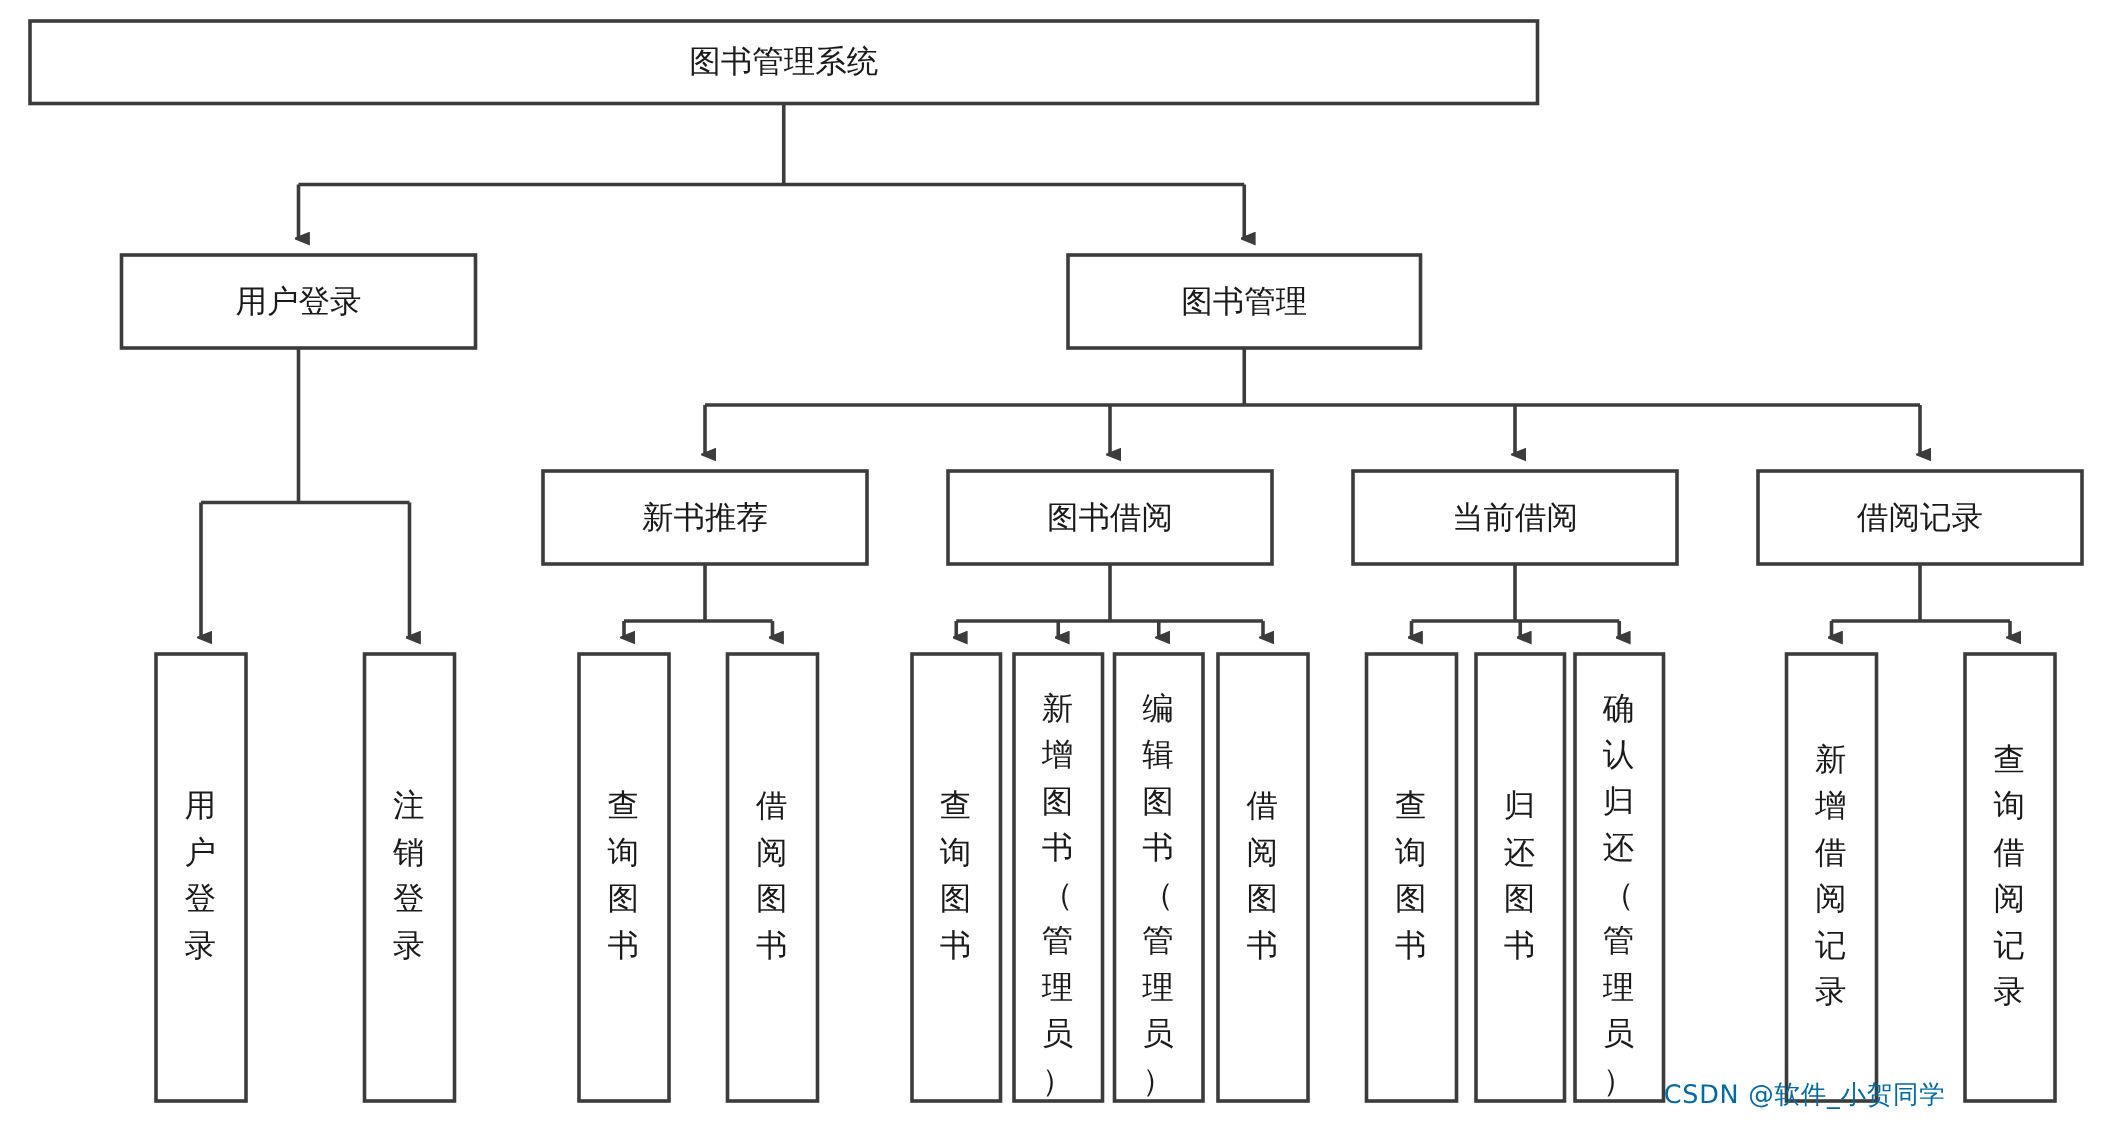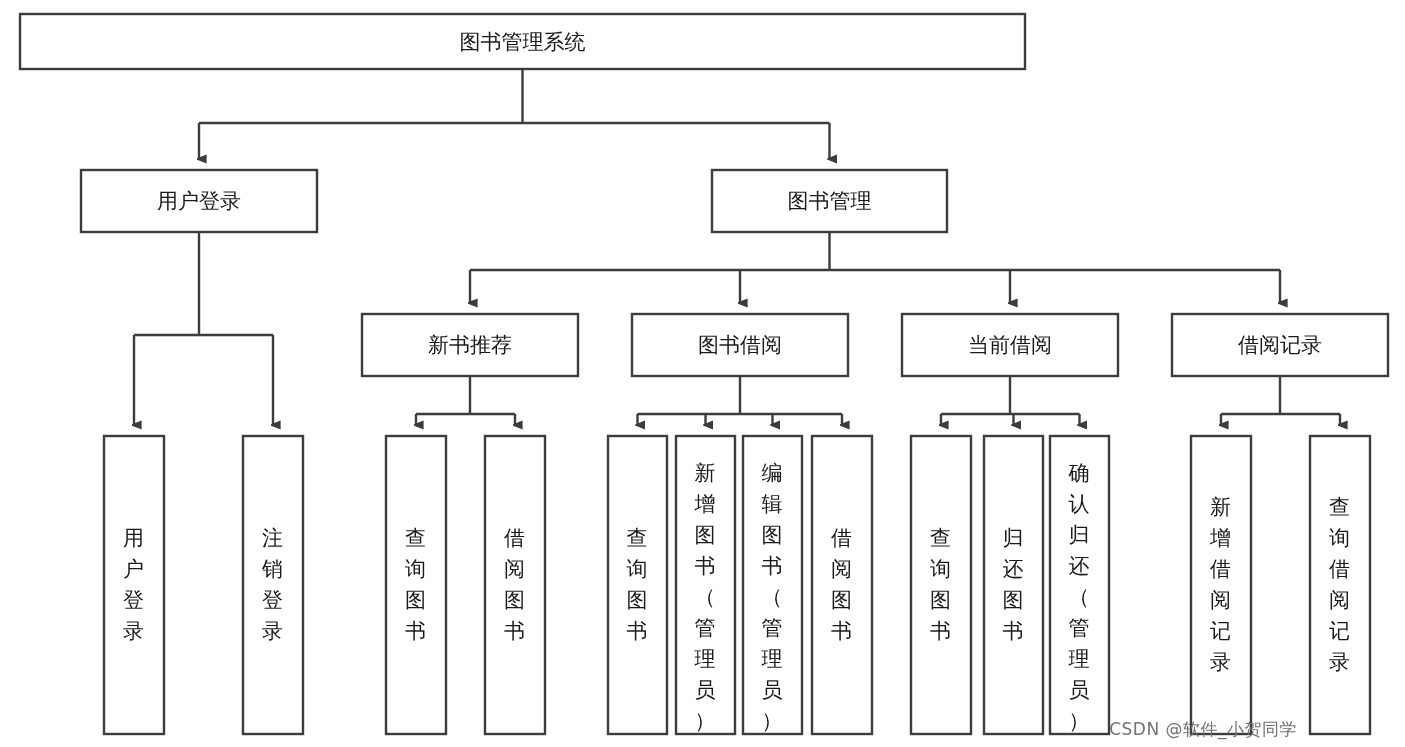--- a/index.html
+++ b/index.html
@@ -54,21 +54,21 @@
   .arrow-head {
     fill: #3c3c3c;
     stroke: none;
   }
   .watermark {
     position: absolute;
     right: 8px;
     bottom: 6px;
     font-family: "DejaVu Sans", "Liberation Sans", sans-serif;
     font-size: 17px;
-    color: #737373;
+    color: #0369a1;
     white-space: nowrap;
     letter-spacing: 0.5px;
     pointer-events: none;
   }
 </style>
 </head>
 <body>
 
 <div id="diagram-root">
 

